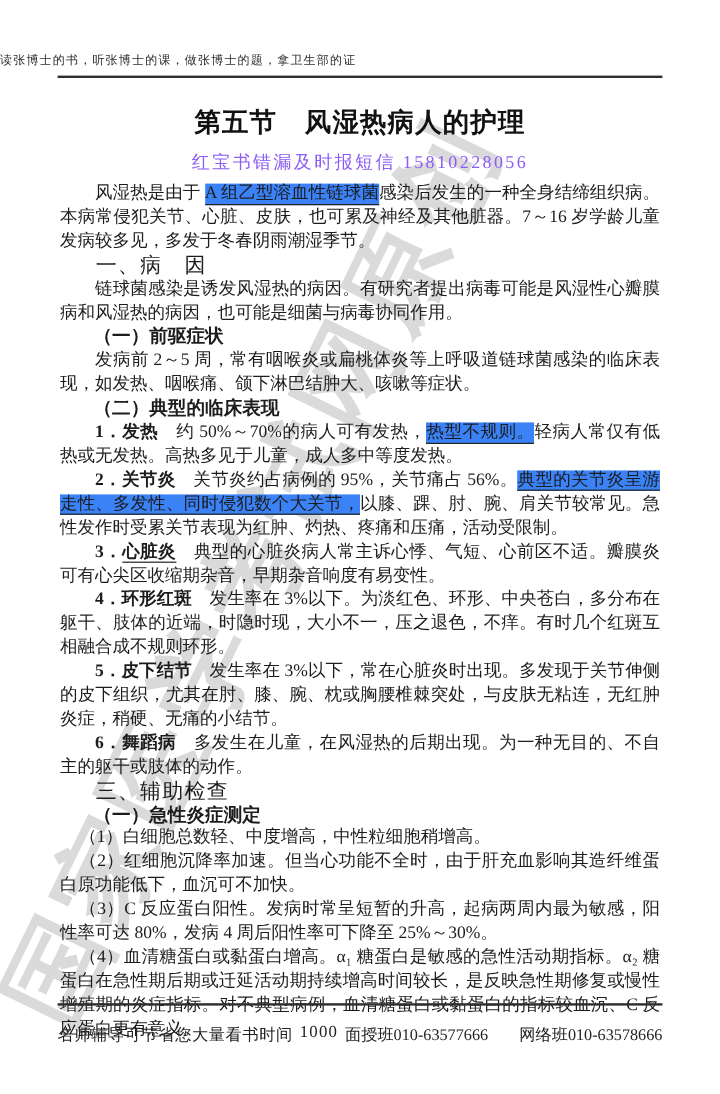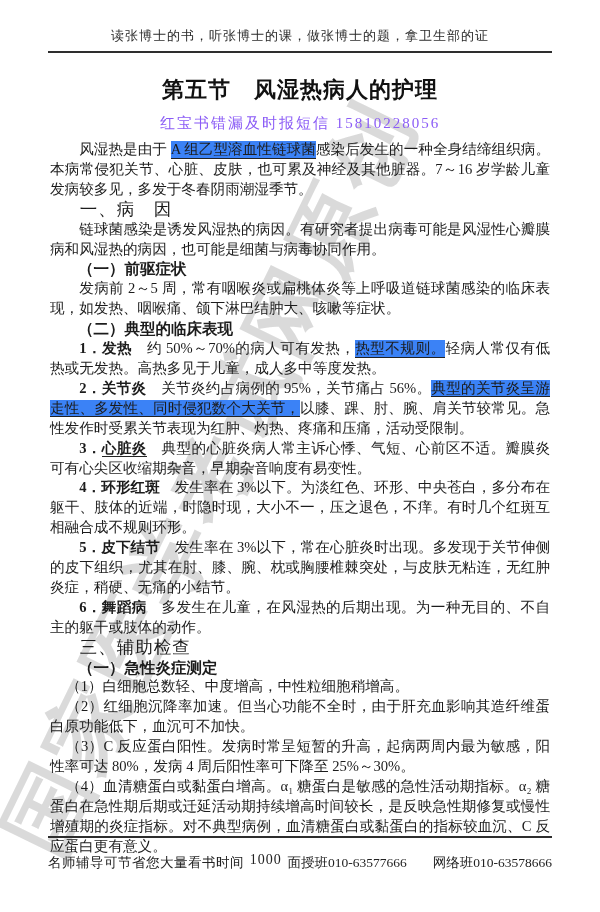--- a/index.html
+++ b/index.html
@@ -27,23 +27,23 @@
     opacity: 0.42;
     letter-spacing: 6px;
     white-space: nowrap;
     z-index: 0;
     pointer-events: none;
   }
 
   .content { position: relative; z-index: 1; }
 
   .header-slogan {
-    padding-top: 27px;
-    text-align: center;
-    font-size: 13px;
+    padding-top: 43px;
+    text-align: left;
+    font-size: 10px;
     letter-spacing: 1px;
     color: #2b2b2b;
   }
   .header-rule {
     margin: 6px 48px 0 48px;
     border: none;
     border-top: 2px solid #2e2e2e;
     height: 0;
   }
 

